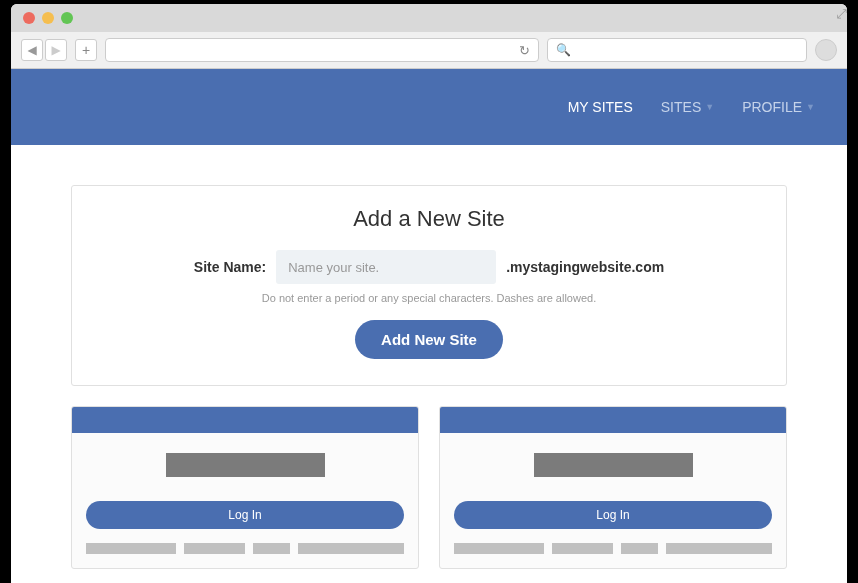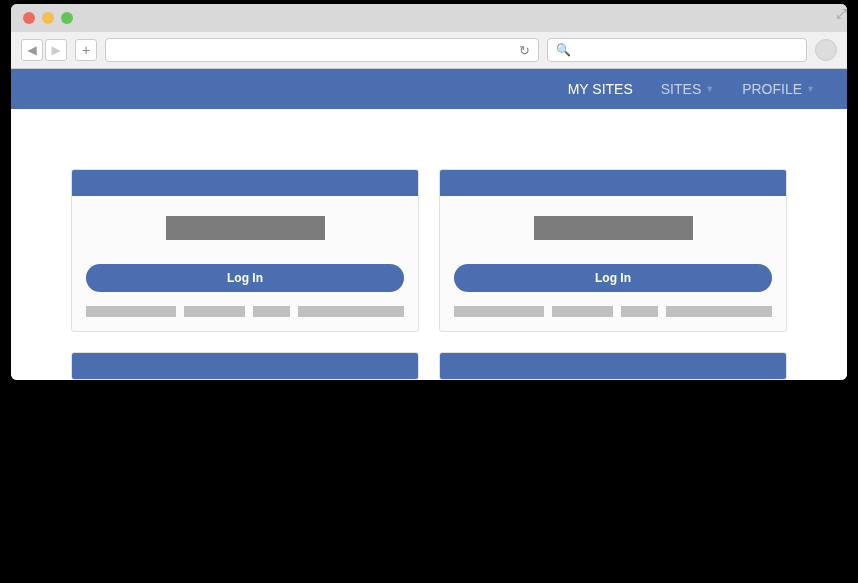--- a/index.html
+++ b/index.html
@@ -19,21 +19,21 @@
     .nav-btn { width: 22px; height: 22px; background: #fff; border: 1px solid #ccc; border-radius: 3px; display: flex; align-items: center; justify-content: center; color: #999; font-size: 12px; cursor: pointer; }
     .nav-btn.disabled { color: #ccc; }
     .plus-btn { width: 22px; height: 22px; background: #fff; border: 1px solid #ccc; border-radius: 3px; display: flex; align-items: center; justify-content: center; color: #888; font-size: 14px; cursor: pointer; }
     .url-bar { flex: 1; height: 24px; background: #fff; border: 1px solid #ccc; border-radius: 4px; display: flex; align-items: center; padding: 0 8px; }
     .url-refresh { color: #888; font-size: 13px; margin-left: auto; cursor: pointer; }
     .search-bar { width: 260px; height: 24px; background: #fff; border: 1px solid #ccc; border-radius: 4px; display: flex; align-items: center; padding: 0 8px; }
     .search-icon { color: #999; font-size: 12px; }
     .profile-circle { width: 22px; height: 22px; background: #ddd; border: 1px solid #ccc; border-radius: 50%; }
     .maximize-corner { position: absolute; top: -26px; right: 0; color: #999; font-size: 13px; }
     
-    .app-header { background: #4a6eb0; padding: 12px 32px; display: flex; justify-content: flex-end; gap: 28px; align-items: center; }
+    .app-header { background: #4a6eb0; padding: 30px 32px; display: flex; justify-content: flex-end; gap: 28px; align-items: center; }
     .nav-link { color: #c5d3ea; font-size: 14px; font-weight: 500; text-decoration: none; cursor: pointer; display: flex; align-items: center; gap: 4px; }
     .nav-link.active { color: #fff; }
     .chevron { font-size: 9px; color: #7a96c7; }
     
     .content { background: #fff; padding: 40px 60px 0; }
     
     .add-site-panel { background: #fff; border: 1px solid #e0e0e0; border-radius: 3px; padding: 20px 30px 26px; text-align: center; }
     .panel-title { font-size: 22px; font-weight: 500; color: #333; margin-bottom: 18px; }
     .form-row { display: flex; align-items: center; justify-content: center; gap: 10px; margin-bottom: 8px; }
     .form-label { font-size: 14px; font-weight: 600; color: #333; }
@@ -41,21 +41,21 @@
     .site-input::placeholder { color: #999; }
     .domain-suffix { font-size: 14px; font-weight: 600; color: #333; }
     .help-text { font-size: 11px; color: #999; margin-bottom: 16px; }
     .add-btn { background: #4a6eb0; color: #fff; border: none; border-radius: 22px; padding: 11px 26px; font-size: 15px; font-weight: 600; cursor: pointer; }
     
     .site-grid { display: grid; grid-template-columns: 1fr 1fr; gap: 20px; margin-top: 20px; }
     .site-card { background: #fbfbfb; border: 1px solid #e0e0e0; border-radius: 3px; overflow: hidden; }
     .card-header { background: #4a6eb0; height: 26px; }
     .card-body { padding: 20px 14px 14px; text-align: center; }
     .placeholder-bar { height: 24px; background: #7b7b7b; margin: 0 auto 24px; width: 50%; }
-    .login-btn { background: #4a6eb0; color: #fff; border: none; border-radius: 16px; width: 100%; padding: 7px; font-size: 12px; font-weight: 700; cursor: pointer; margin-bottom: 14px; }
+    .login-btn { background: #4a6eb0; color: #fff; border: none; border-radius: 16px; width: 100%; padding: 7px; font-size: 12px; font-weight: 400; cursor: pointer; margin-bottom: 14px; }
     .stat-row { display: flex; gap: 8px; justify-content: space-between; }
     .stat-block { height: 11px; background: #c0c0c0; }
     .stat-block:nth-child(1) { flex: 1.2; }
     .stat-block:nth-child(2) { flex: 0.8; }
     .stat-block:nth-child(3) { flex: 0.5; }
     .stat-block:nth-child(4) { flex: 1.4; }
   </style>
 </head>
 <body>
 
@@ -89,20 +89,30 @@
       <span>SITES</span>
       <span class="chevron">▼</span>
     </a>
     <a class="nav-link">
       <span>PROFILE</span>
       <span class="chevron">▼</span>
     </a>
   </div>
 
   <div class="content">
+    <div class="add-site-panel">
+      <h2 class="panel-title">Add a New Site</h2>
+      <div class="form-row">
+        <label class="form-label">Site Name:</label>
+        <input class="site-input" placeholder="Name your site." style="">
+        <span class="domain-suffix">.mystagingwebsite.com</span>
+      </div>
+      <div class="help-text">Do not enter a period or any special characters. Dashes are allowed.</div>
+      <button class="add-btn">Add New Site</button>
+    </div>
 
     <div class="site-grid">
       <div class="site-card">
         <div class="card-header"></div>
         <div class="card-body">
           <div class="placeholder-bar"></div>
           <button class="login-btn">Log In</button>
           <div class="stat-row">
             <div class="stat-block"></div>
             <div class="stat-block"></div>

